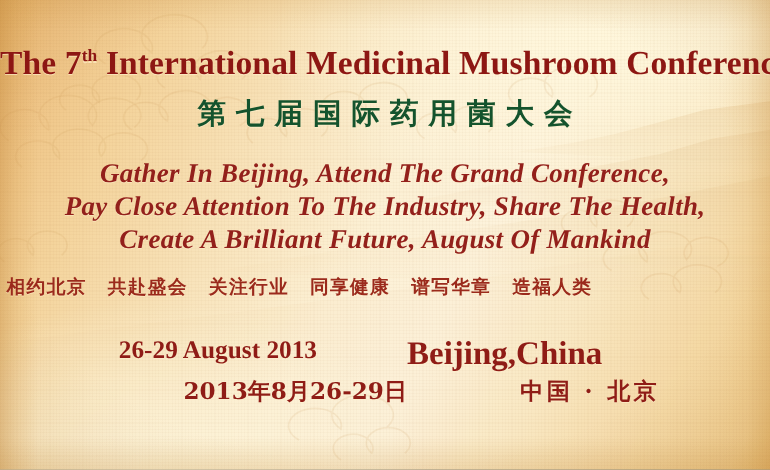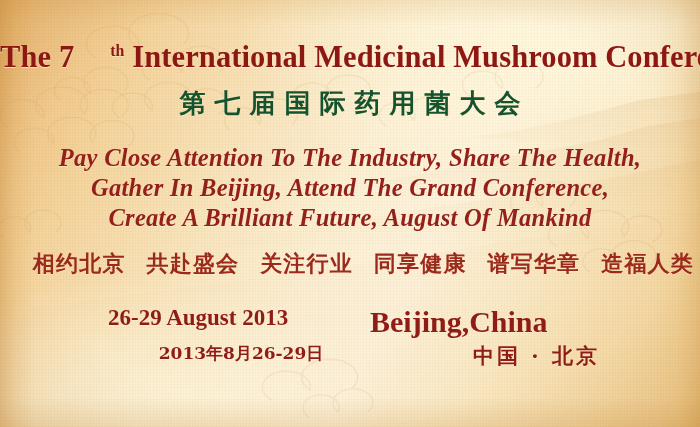--- a/index.html
+++ b/index.html
@@ -107,21 +107,20 @@
     letter-spacing: 0.1px;
     color: #8d1713;
     text-shadow: 0 1px 0 rgba(255,240,205,0.65);
     white-space: nowrap;
   }
   .title-en sup {
     font-size: 0.52em;
     vertical-align: super;
     line-height: 0;
     font-weight: bold;
-    margin-left: 36px;
   }
 
   .title-cn {
     position: absolute;
     top: 86px;
     left: 0; right: 0;
     text-align: center;
     font-size: 26px;
     font-weight: bold;
     letter-spacing: 9px;
@@ -146,22 +145,22 @@
     line-height: 30px;
     letter-spacing: 0.3px;
     white-space: nowrap;
     text-shadow: 0 1px 0 rgba(255,240,205,0.55);
   }
 
   .slogan-cn {
     position: absolute;
     top: 249px;
     left: 0; right: 0;
-    text-align: right;
-    font-size: 22px;
+    text-align: left;
+    font-size: 17px;
     font-weight: bold;
     letter-spacing: 1.2px;
     color: #9b2a1c;
     font-family: "DejaVu Serif", "Liberation Serif", serif;
     white-space: nowrap;
     text-shadow: 0 1px 0 rgba(255,240,205,0.5);
   }
   .slogan-cn .grp { display: inline-block; margin: 0 6px; }
 
   .info {
@@ -195,23 +194,23 @@
   }
   .info-cell.place-en {
     width: 230px;
     text-align: left;
     font-size: 30px;
     font-weight: bold;
     box-sizing: border-box;
   }
   .info-cell.date-cn {
     width: 270px;
-    text-align: center;
+    text-align: right;
     padding-left: 12px;
-    font-size: 17px;
+    font-size: 21px;
     font-weight: bold;
     font-family: "DejaVu Serif", "Liberation Serif", serif;
     box-sizing: border-box;
   }
   .info-cell.place-cn {
     width: 230px;
     text-align: right;
     padding-left: 12px;
     font-size: 21px;
     font-weight: bold;
@@ -282,22 +281,22 @@
 
   <div class="content">
 
     <div class="title-en">
       <span>The </span><span>7</span><sup>th</sup><span> International Medicinal Mushroom Conference</span>
     </div>
 
     <div class="title-cn">第七届国际药用菌大会</div>
 
     <div class="slogan-en">
+      <div class="line">Gather  In  Beijing,  Attend  The  Grand  Conference,</div>
       <div class="line">Pay Close Attention To The Industry, Share The Health,</div>
-      <div class="line">Gather  In  Beijing,  Attend  The  Grand  Conference,</div>
       <div class="line">Create  A  Brilliant  Future,  August  Of  Mankind</div>
     </div>
 
     <div class="slogan-cn">
       <span class="grp">相约北京</span>
       <span class="grp">共赴盛会</span>
       <span class="grp">关注行业</span>
       <span class="grp">同享健康</span>
       <span class="grp">谱写华章</span>
       <span class="grp">造福人类</span>

